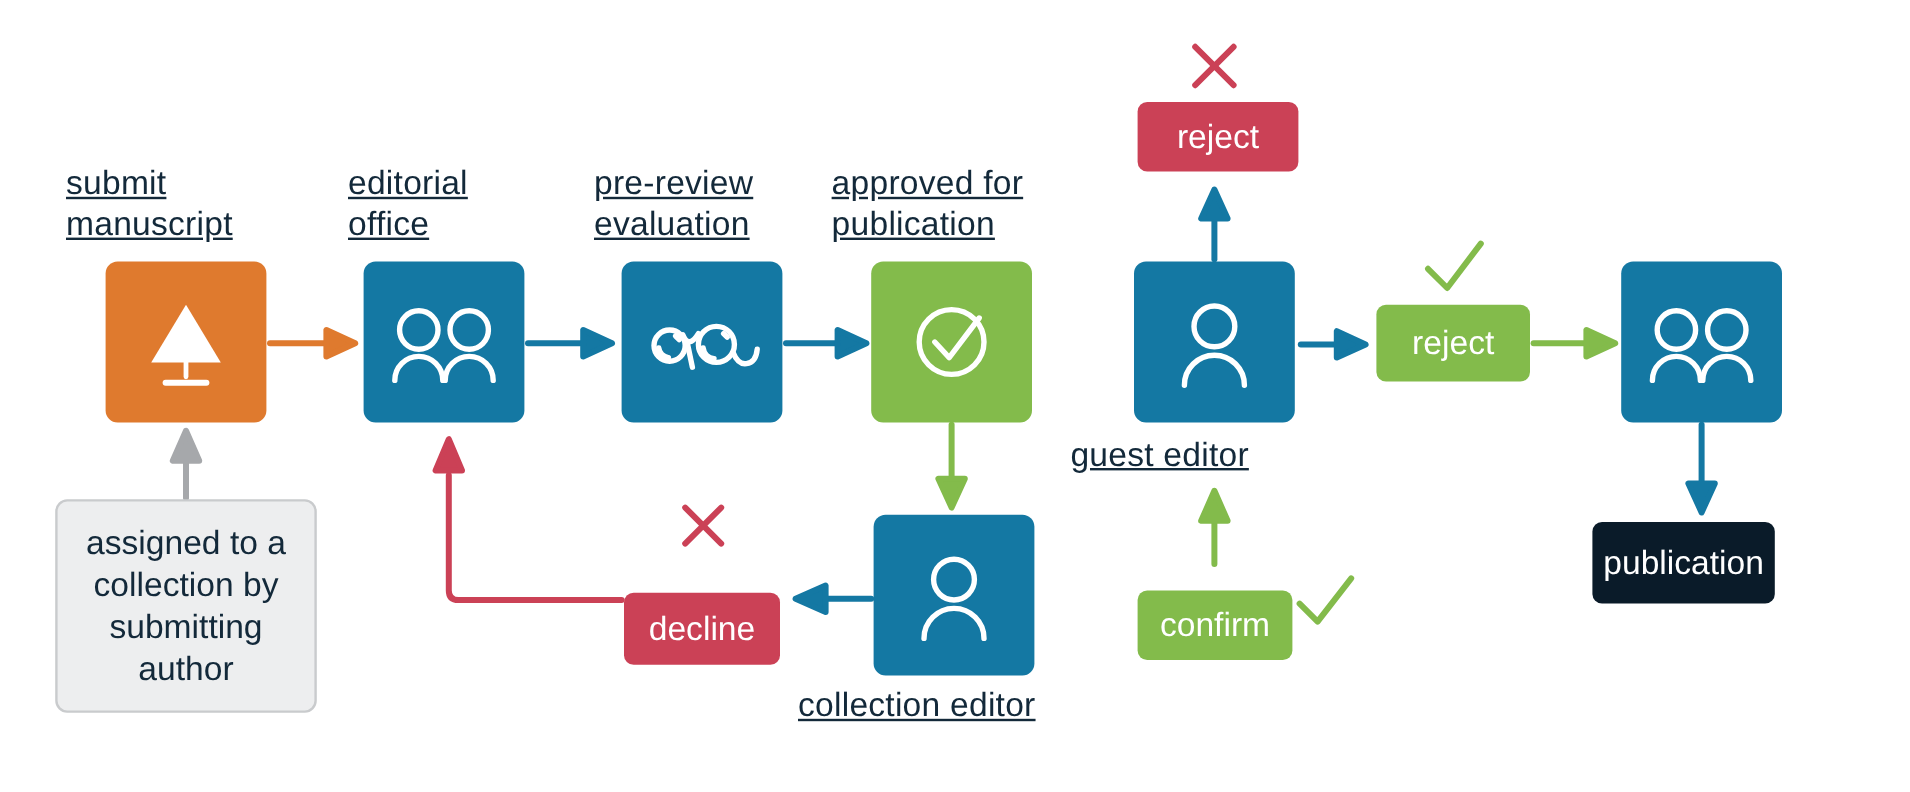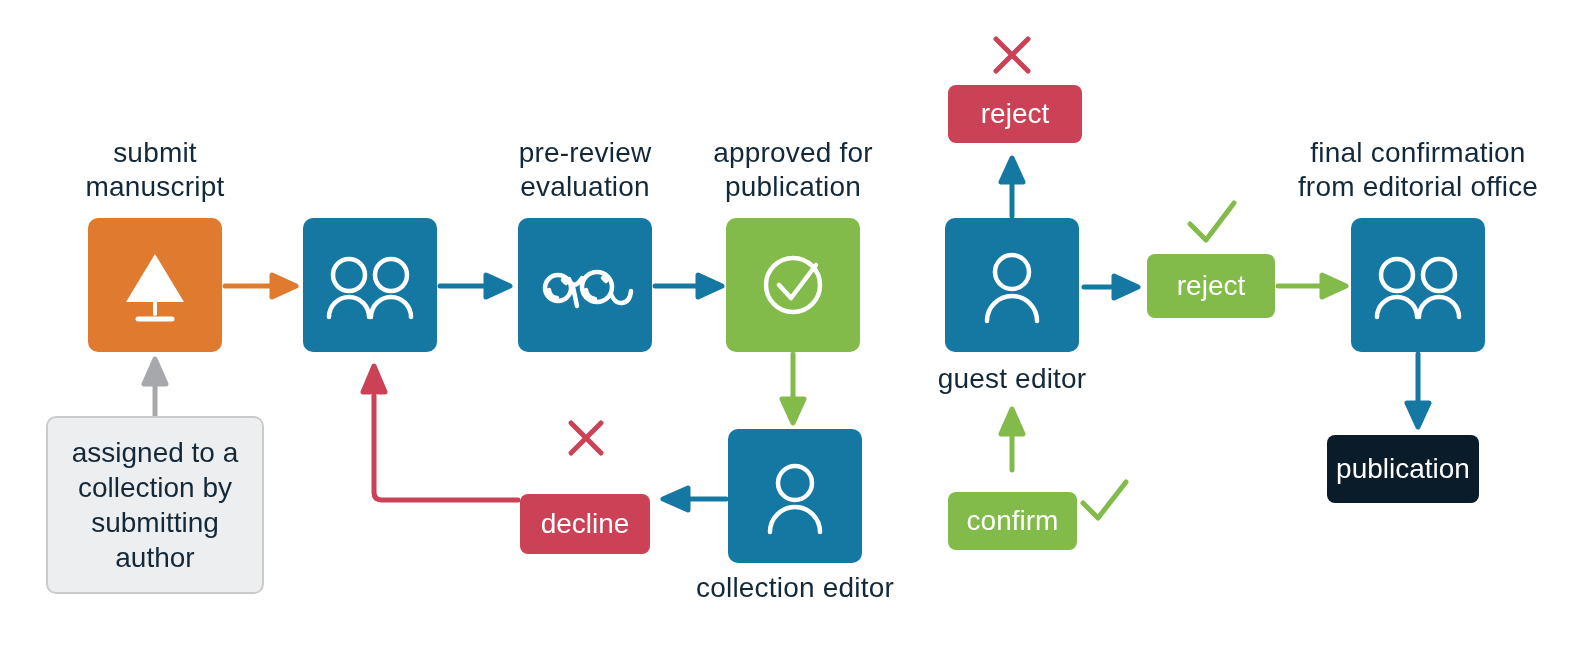--- a/index.html
+++ b/index.html
@@ -7,21 +7,21 @@
     position:relative;width:1592px;height:660px;background:#fff;
     font-family:"Liberation Sans",sans-serif;overflow:hidden;
   }
   .overlay{position:absolute;left:0;top:0;z-index:1;}
   .node{
     position:absolute;width:134px;height:134px;border-radius:10px;
     display:flex;align-items:center;justify-content:center;z-index:2;
   }
   .label{
     position:absolute;color:var(--text);font-size:28px;line-height:34px;
-    text-align:center;z-index:2;letter-spacing:0.2px;
+    z-index:2;letter-spacing:0.2px;text-decoration:underline;
   }
   .pill{
     position:absolute;border-radius:8px;display:flex;align-items:center;
     justify-content:center;color:#fff;font-size:28px;z-index:2;
   }
   .note{
     position:absolute;left:46px;top:416px;width:218px;height:178px;
     background:var(--note_bg);border:2px solid var(--note_border);
     border-radius:10px;display:flex;align-items:center;justify-content:center;
     z-index:2;box-sizing:border-box;
@@ -115,23 +115,23 @@
       <line x1="571" y1="423" x2="601" y2="453"></line>
       <line x1="601" y1="423" x2="571" y2="453"></line>
     </g>
 
     <path class="mark s-green" d="M 1190,224 L 1206,240 L 1234,203"></path>
 
     <path class="mark s-green" d="M 1083,503 L 1098,518 L 1126,482"></path>
   </svg>
 
   <div class="label" style="left:55px;top:136px;width:200px">submit manuscript</div>
+  <div class="label" style="left:290px;top:136px;width:160px">editorial office</div>
   <div class="label" style="left:693px;top:136px;width:200px">approved for publication</div>
   <div class="label" style="left:495px;top:136px;width:180px">pre-review evaluation</div>
-  <div class="label" style="left:1288px;top:136px;width:260px">final confirmation from editorial office</div>
   <div class="label" style="left:665px;top:571px;width:260px">collection editor</div>
   <div class="label" style="left:892px;top:362px;width:240px">guest editor</div>
 
   <div class="node" style="left:88px;top:218px;background:var(--orange)">
     <svg class="icon" width="134" height="134" viewBox="0 0 134 134">
       <polygon points="67,36 38,84 96,84" fill="#fff" stroke="none"></polygon>
       <line x1="67" y1="84" x2="67" y2="96" stroke-width="4"></line>
       <line x1="50" y1="101" x2="84" y2="101" stroke-width="5"></line>
     </svg>
   </div>

